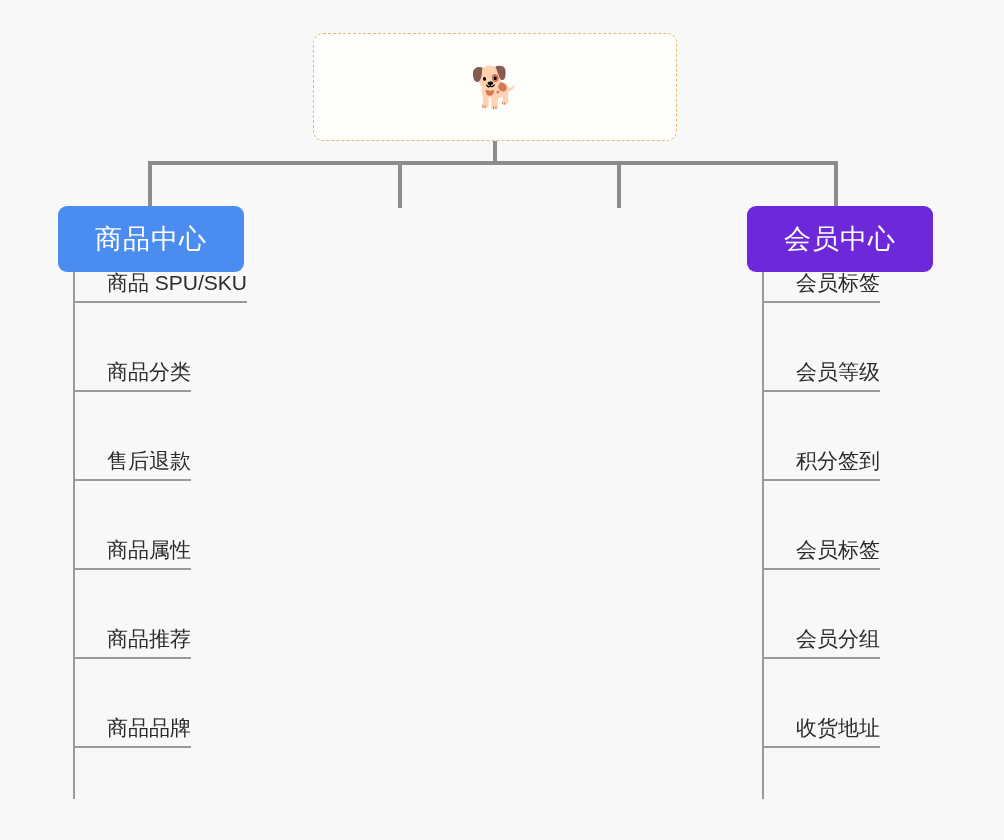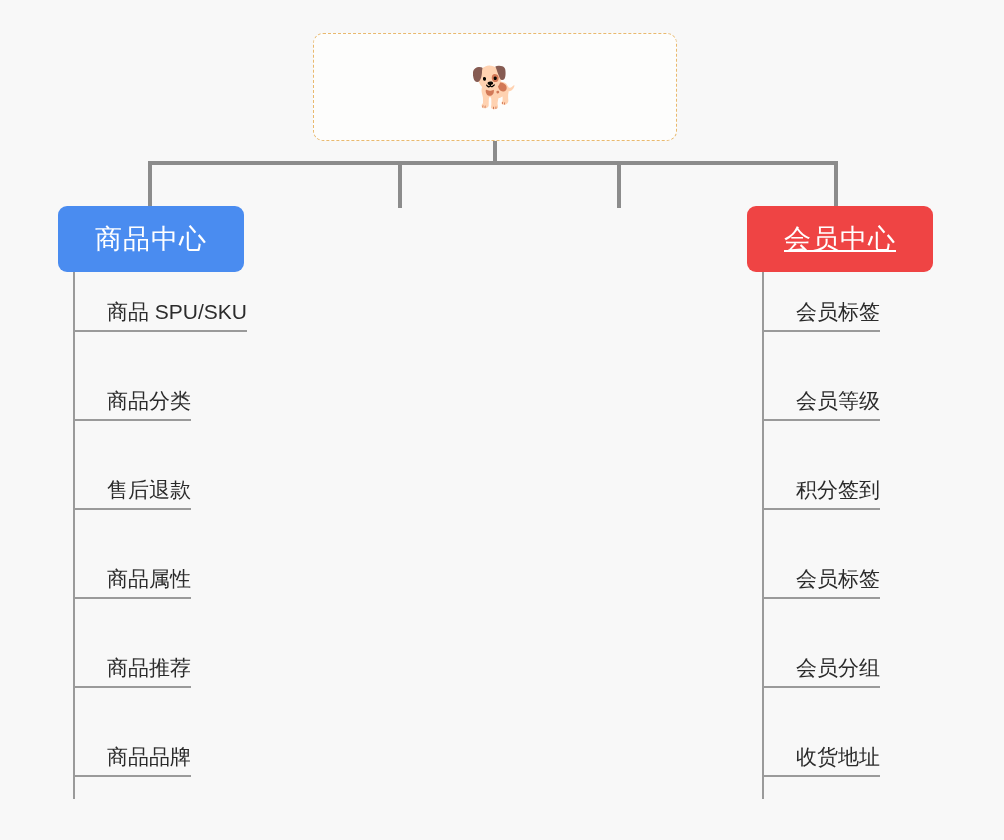--- a/index.html
+++ b/index.html
@@ -113,21 +113,21 @@
     top: 0;
     width: 2px;
     height: 527px;
     background: #9a9a9a;
   }
   .leaf-item {
     position: absolute;
     left: 0;
     height: 89px;
     display: flex;
-    align-items: center;
+    align-items: flex-start;
     padding-left: 34px;
     box-sizing: border-box;
   }
   .leaf-label {
     font-size: 21px;
     color: #2b2b2b;
     line-height: 1;
     padding-bottom: 8px;
     border-bottom: 2px solid #9a9a9a;
     white-space: nowrap;
@@ -174,21 +174,21 @@
         </div>
       <div class="leaf-item" style="top:445px">
           <span class="leaf-label">商品品牌</span>
         </div>
     </div>
   </div>
 
 
 
   <div class="column col3">
-    <div class="cat-box" style="background-color: #ef4444; text-decoration: underline;">
+    <div class="cat-box" style="background-color: #6d28d9;">
       <span>会员中心</span>
     </div>
     <div class="leaf-list">
       <div class="leaf-spine"></div>
       <div class="leaf-item" style="top:0px">
           <span class="leaf-label">会员标签</span>
         </div>
       <div class="leaf-item" style="top:89px">
           <span class="leaf-label">会员等级</span>
         </div>

